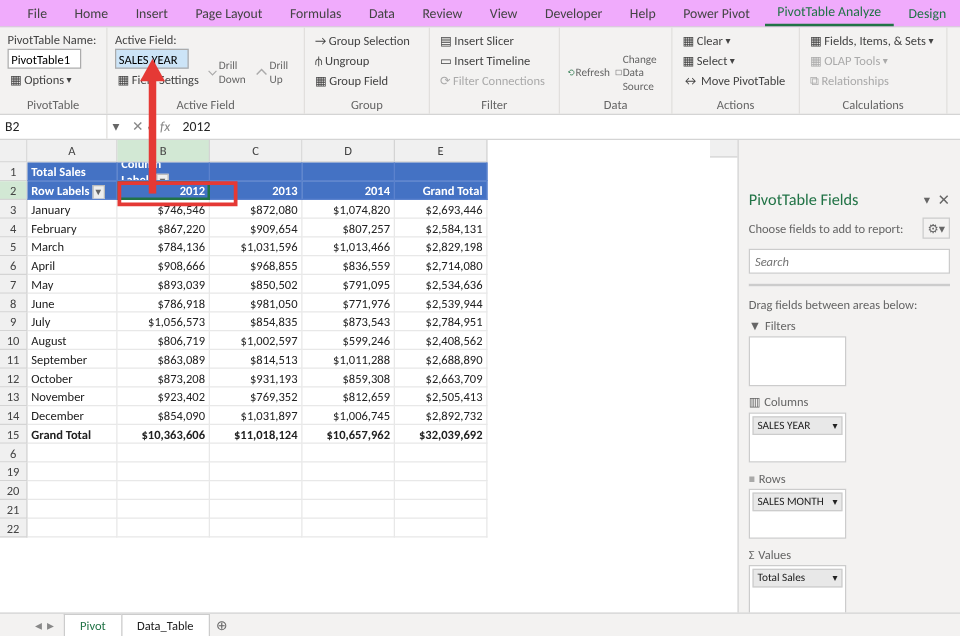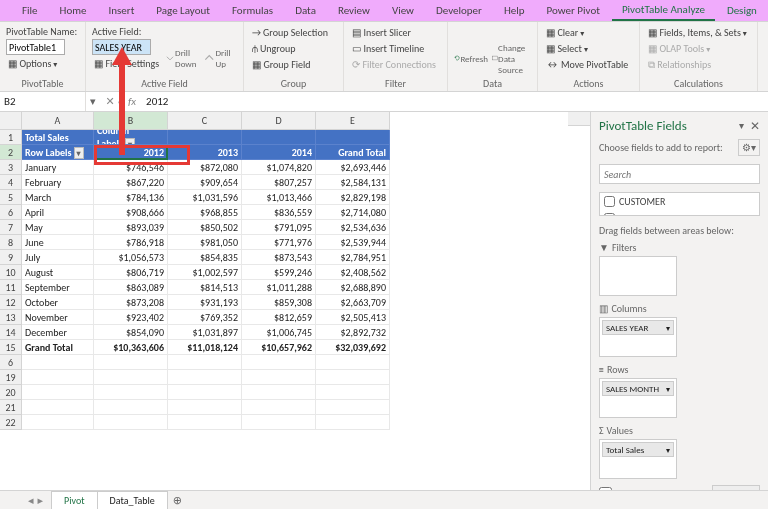--- a/index.html
+++ b/index.html
@@ -38,21 +38,21 @@
 .row-h.sel { background: #d2e8d4; }
 .cell { border-right: 1px solid #e8e8e8; border-bottom: 1px solid #e8e8e8; font-size: 10px; padding: 0 3px; display: flex; align-items: center; overflow: hidden; }
 .cell.hdr { background: #4472c4; color: #fff; border-color: #5b82cd; font-weight: 500; }
 .cell.right { justify-content: flex-end; }
 .cell.bold { font-weight: 600; }
 .cell.active { outline: 2px solid #217346; outline-offset: -2px; z-index: 2; position: relative; }
 .dd-arrow { font-size: 8px; margin-left: 2px; background: #eee; color: #666; padding: 0 2px; border: 1px solid #bbb; }
 .annotation-arrow { position: absolute; left: 110px; top: 45px; width: 24px; height: 110px; z-index: 100; pointer-events: none; }
 .annotation-box { position: absolute; border: 3px solid #e53935; z-index: 99; pointer-events: none; }
 .pivot-fields { position: absolute; right: 0; top: 0; width: 178px; height: 398px; background: #f3f2f1; border-left: 1px solid #d4d4d4; display: flex; flex-direction: column; }
-.pf-header { display: flex; align-items: center; justify-content: space-between; padding: 6px 8px 4px; }
+.pf-header { display: flex; align-items: center; justify-content: space-between; padding: 6px 8px 4px; margin-top: 35px; }
 .pf-title { font-size: 13px; color: #217346; }
 .pf-x { color: #666; font-size: 12px; cursor: pointer; }
 .pf-subtitle { font-size: 10px; color: #666; padding: 2px 8px 4px; display: flex; justify-content: space-between; align-items: center; }
 .pf-gear { border: 1px solid #ccc; padding: 1px 3px; font-size: 10px; }
 .pf-search { margin: 4px 8px; }
 .pf-search input { width: 100%; height: 20px; border: 1px solid #ccc; padding: 0 4px; font-size: 10px; font-style: italic; color: #888; }
 .pf-fields { margin: 4px 8px; border: 1px solid #ccc; background: #fff; height: 86px; overflow: hidden; }
 .pf-field { display: flex; align-items: center; gap: 4px; padding: 2px 4px; font-size: 10px; color: #444; }
 .pf-field input[type=checkbox] { width: 11px; height: 11px; }
 .pf-drag-label { font-size: 10px; color: #666; padding: 4px 8px; }

